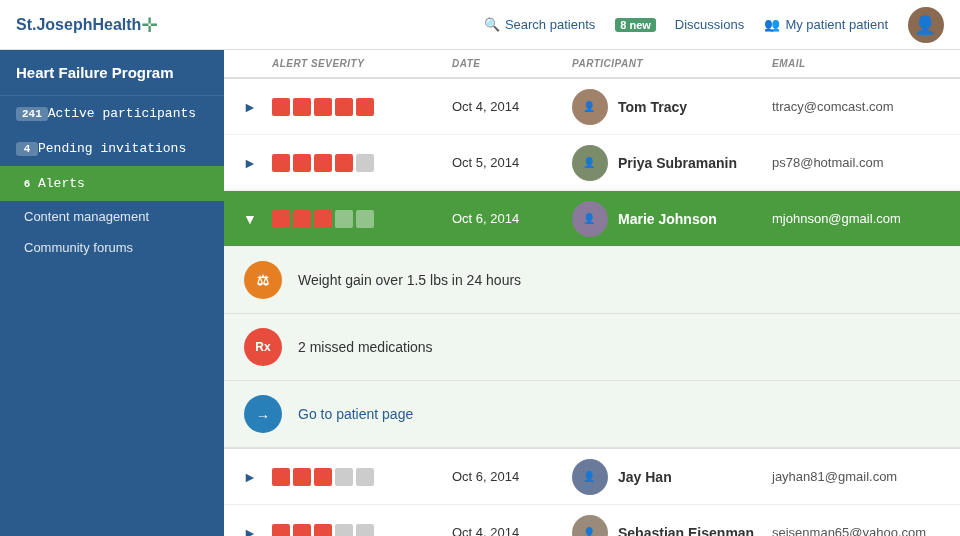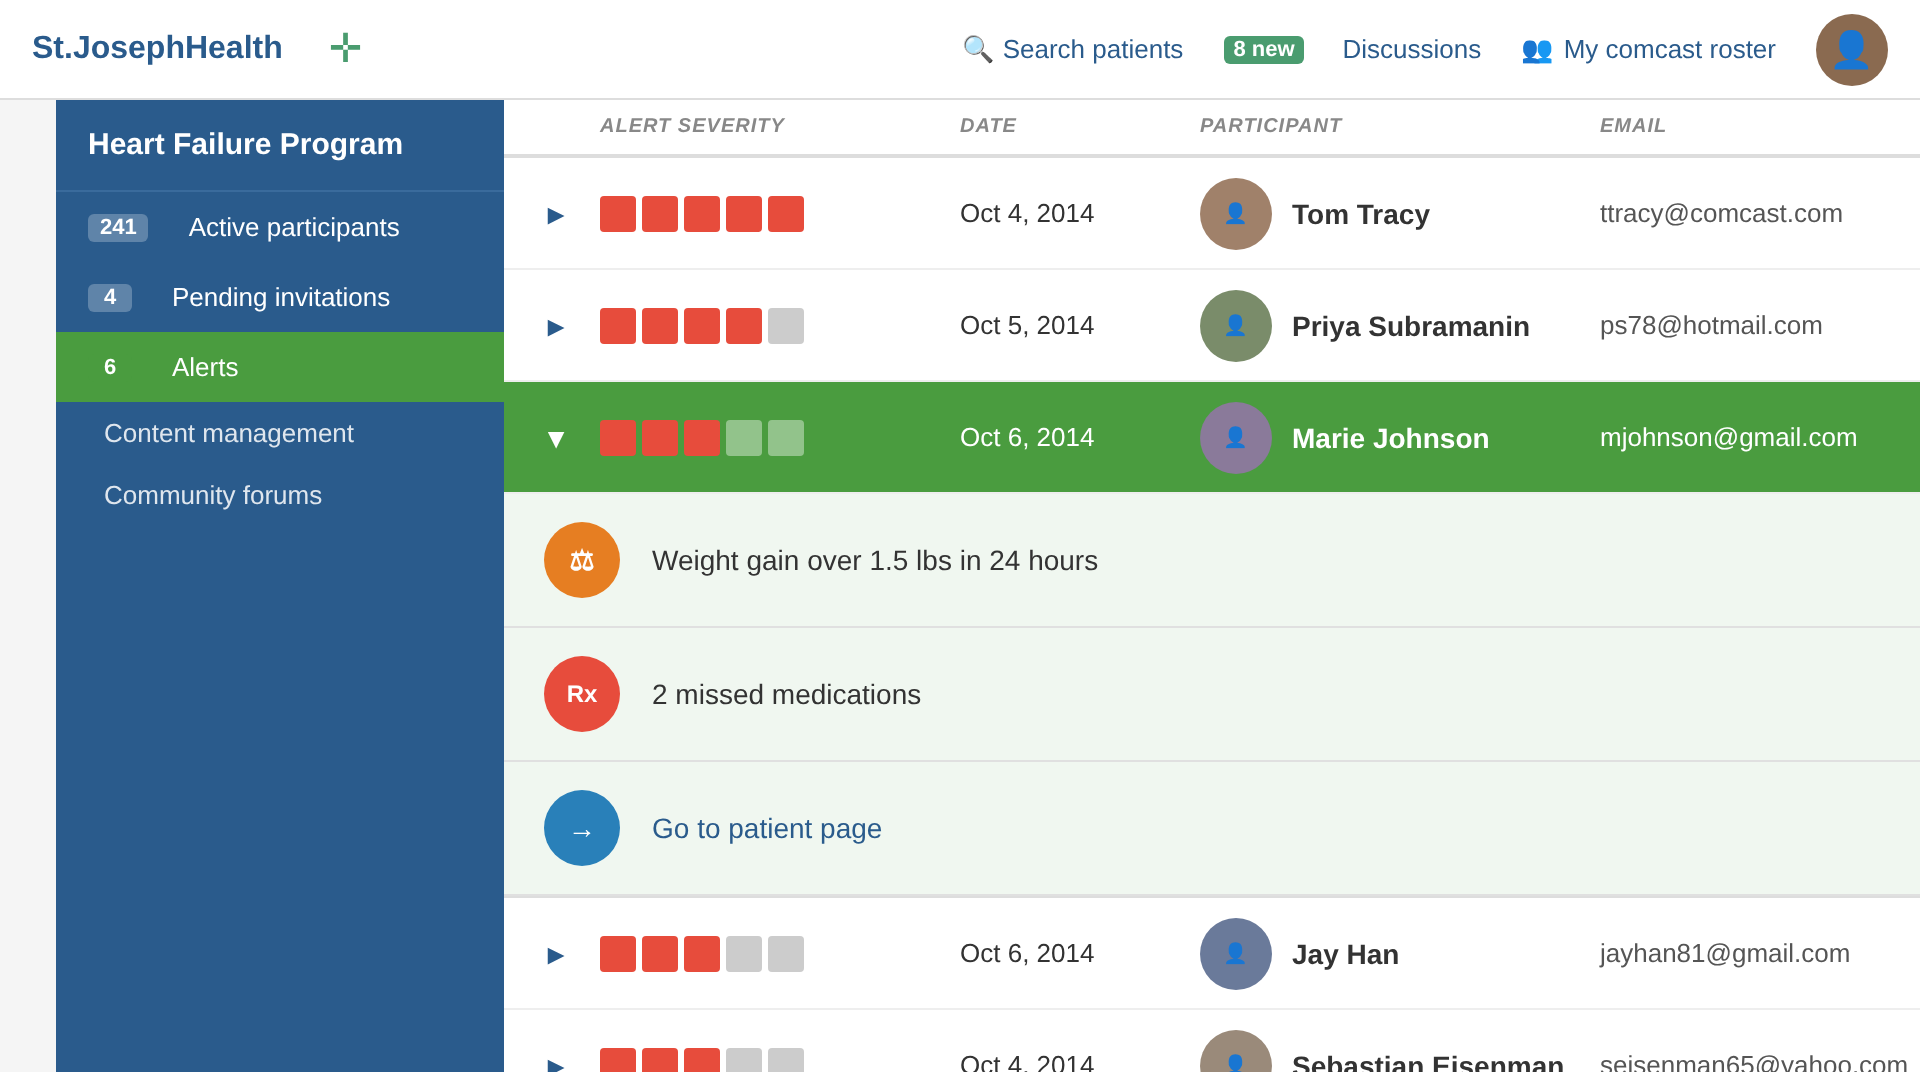--- a/index.html
+++ b/index.html
@@ -12,21 +12,21 @@
       display: flex;
       align-items: center;
       justify-content: space-between;
       padding: 0 16px;
       border-bottom: 1px solid #ddd;
       flex-shrink: 0;
     }
     .logo {
       display: flex;
       align-items: center;
-      gap: 23px;
+      gap: 0;
     }
     .logo-text {
       font-size: 16px;
       color: #2a5b8c;
       font-weight: bold;
     }
     .logo-cross {
       color: #4a9c6f;
       font-size: 20px;
     }
@@ -80,46 +80,46 @@
       justify-content: center;
       color: #c49a7a;
       font-size: 18px;
     }
 
     
     .main {
       display: flex;
       flex: 1;
       overflow: hidden;
-      padding-left: 28px;
     }
 
     
     .sidebar {
       width: 224px;
       background: #2a5b8c;
       flex-shrink: 0;
       display: flex;
       flex-direction: column;
     }
     .sidebar-title {
       background: #2a5b8c;
       color: white;
       font-size: 15px;
       font-weight: bold;
       padding: 14px 16px;
       border-bottom: 1px solid #3a6b9c;
     }
     .sidebar-item {
       display: flex;
-      align-items: center;
+      align-items: flex-end;
       padding: 10px 16px;
       color: white;
       cursor: pointer;
-      gap: 20px;
+      gap: 0;
+      font-family: Liberation Mono, monospace;
     }
     .sidebar-item.active {
       background: #4a9c3f;
     }
     .sidebar-count {
       background: rgba(255,255,255,0.25);
       color: white;
       border-radius: 3px;
       padding: 1px 6px;
       font-size: 11px;
@@ -292,21 +292,21 @@
     <div class="header-search">
       <span>🔍</span>
       <span>Search patients</span>
     </div>
     <div class="badge-discussions">
       <span class="badge">8 new</span>
       <span class="discussions-label">Discussions</span>
     </div>
     <div class="patient-roster">
       <span>👥</span>
-      <span>My comcast roster</span>
+      <span>My patient patient</span>
     </div>
     <div class="avatar-header">👤</div>
   </div>
 </div>
 
 <div class="main">
 
   <div class="sidebar">
     <div class="sidebar-title">Heart Failure Program</div>
 

